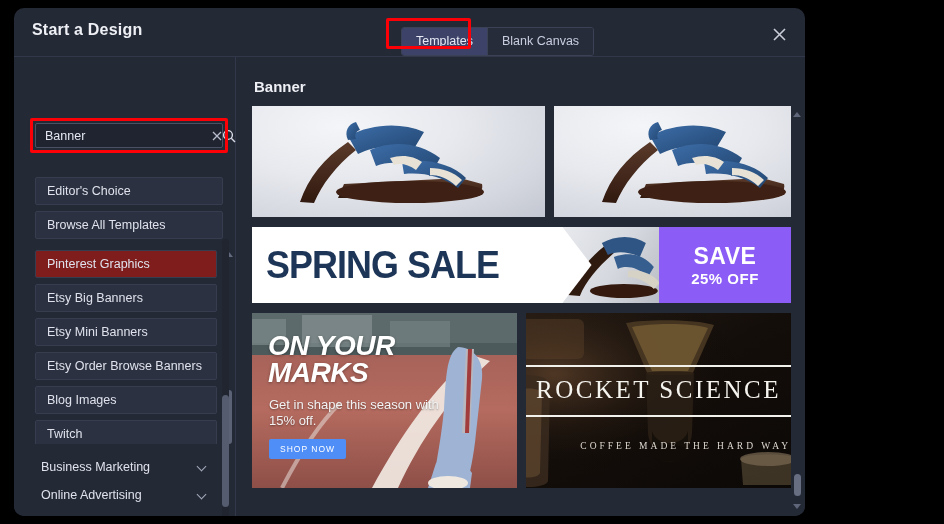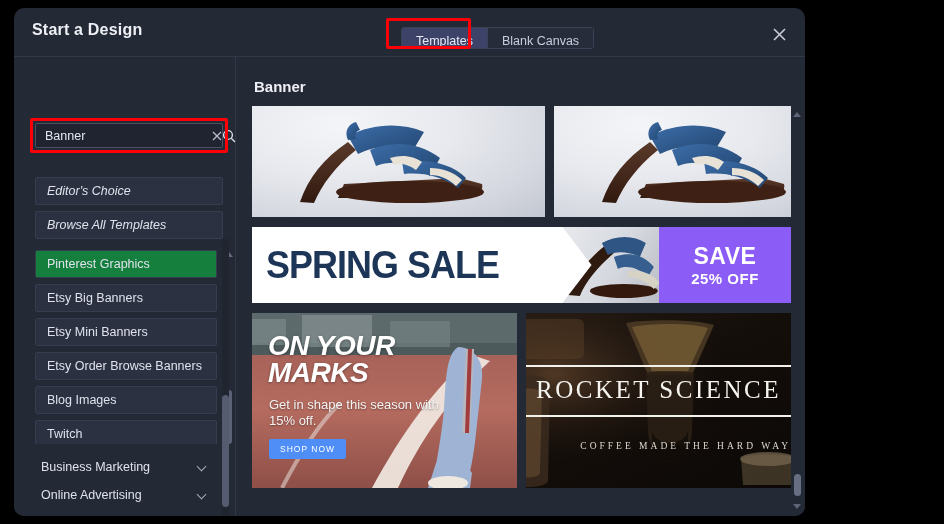--- a/index.html
+++ b/index.html
@@ -43,21 +43,21 @@
     position: absolute;
     left: 387px; top: 19px;
     display: flex;
     border: 1px solid #3b4256;
     border-radius: 3px;
     overflow: hidden;
   }
   .tab {
     font-size: 12.5px;
     color: #c9cde0;
-    padding: 6px 14px 0;
+    padding: 6px 14px 7px;
     background: #272c3a;
     cursor: pointer;
     white-space: nowrap;
   }
   .tab.active {
     background: #3c4268;
     color: #e7e9f5;
   }
   .tab + .tab { border-left: 1px solid #3b4256; }
 
@@ -125,21 +125,20 @@
     width: 28px; height: 100%;
     display: flex; align-items: center; justify-content: center;
     cursor: pointer;
   }
   .search-go svg { display: block; }
 
   .top-links {
     position: absolute;
     left: 21px; top: 120px;
     width: 188px;
-    font-style: italic;
   }
   .link-btn {
     background: #2b3141;
     border: 1px solid #373d4f;
     border-radius: 2px;
     color: #dfe2ec;
     font-size: 12.5px;
     padding: 6px 0 6px 11px;
     margin-bottom: 6px;
     cursor: pointer;
@@ -156,21 +155,21 @@
   .cat-item {
     background: #2b3141;
     border: 1px solid #373d4f;
     border-radius: 2px;
     color: #dfe2ec;
     font-size: 12.5px;
     padding: 6px 0 6px 11px;
     margin-bottom: 6px;
     cursor: pointer;
   }
-  .cat-item.highlighted { background: #15803d; }
+  .cat-item.highlighted { background: #7f1d1d; }
 
   .inner-scrollbar {
     position: absolute;
     right: 0; top: 0;
     width: 8px; height: 194px;
   }
   .inner-arrow-up {
     position: absolute;
     top: 2px; left: 0;
     width: 8px; height: 6px;

